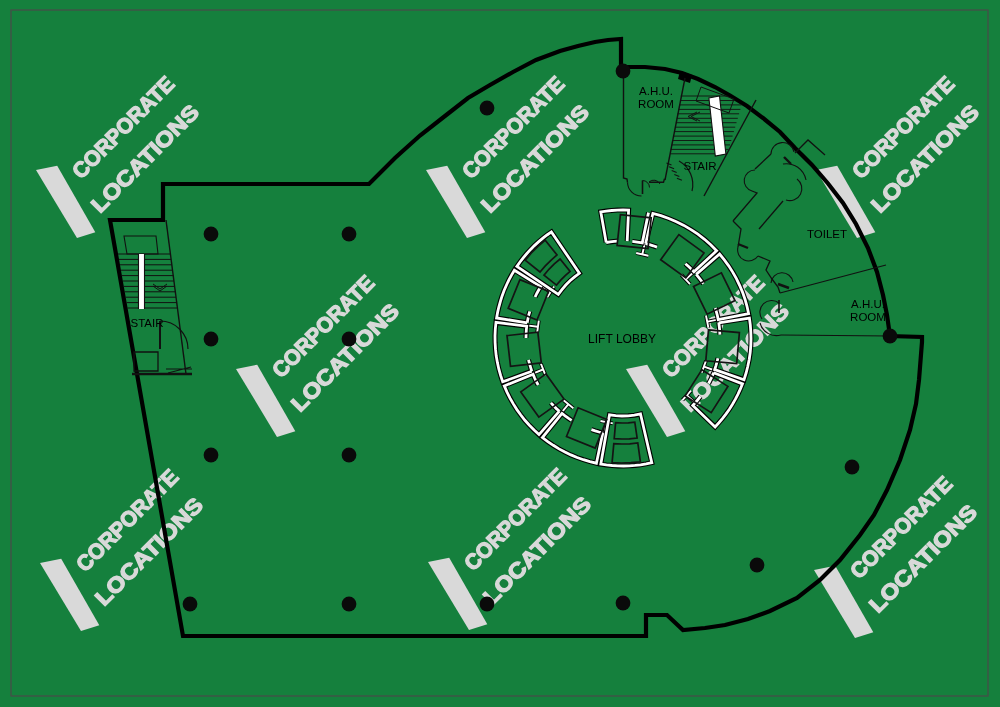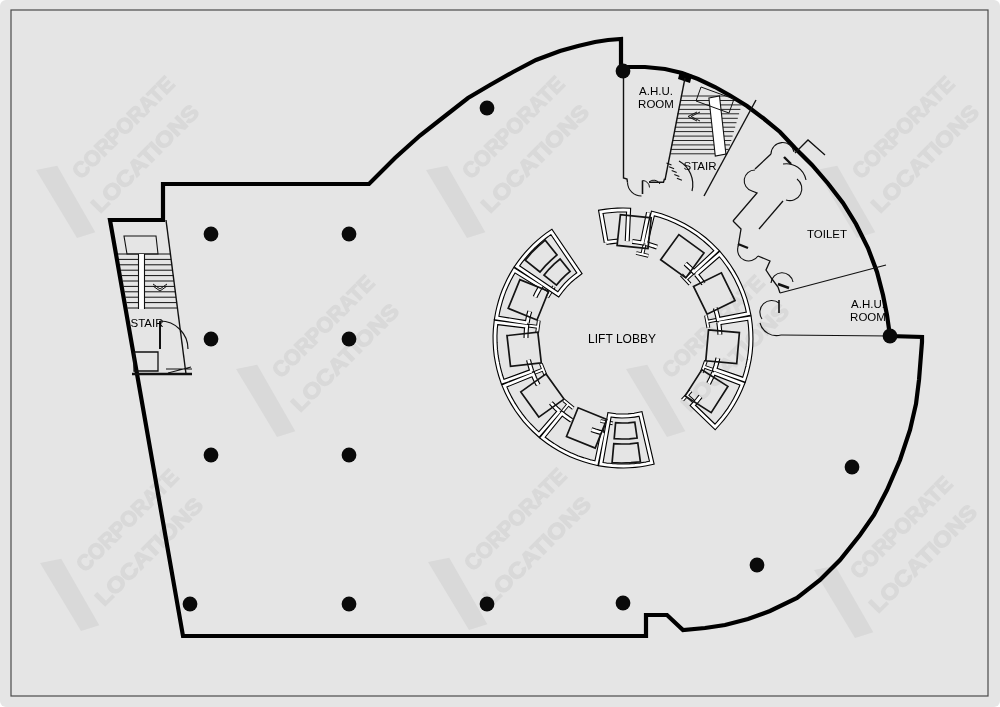--- a/index.html
+++ b/index.html
@@ -1,17 +1,17 @@
 <!DOCTYPE html>
 <html><head>
 <meta charset="utf-8">
 <style>
 html,body { margin:0; padding:0; background:#fff; -webkit-font-smoothing: antialiased; }
-#page { position:relative; width:1000px; height:707px; background:#e5e5e5; overflow:hidden;
-  font-family:"Liberation Sans", sans-serif;border-radius:6px; }
+#page { position:relative; width:1000px; height:707px; background:#15803d; overflow:hidden;
+  font-family:"Liberation Sans", sans-serif; }
 </style>
 </head>
 <body>
 <div id="page">
 <svg width="1000" height="707" viewBox="0 0 1000 707">
 <defs>
 <g id="wm" font-family="Liberation Sans, sans-serif" font-weight="bold" fill="#d9d9d9" stroke="#d9d9d9" stroke-width="1.3">
 <polygon points="0,6 21.2,1.7 59.3,68.2 41,73.9" stroke="none"></polygon>
 <text x="45" y="16" font-size="21.5" textLength="134" lengthAdjust="spacingAndGlyphs" transform="rotate(-45 45 16)">CORPORATE</text>
 <text x="64" y="50" font-size="21.5" textLength="142" lengthAdjust="spacingAndGlyphs" transform="rotate(-45 64 50)">LOCATIONS</text>

